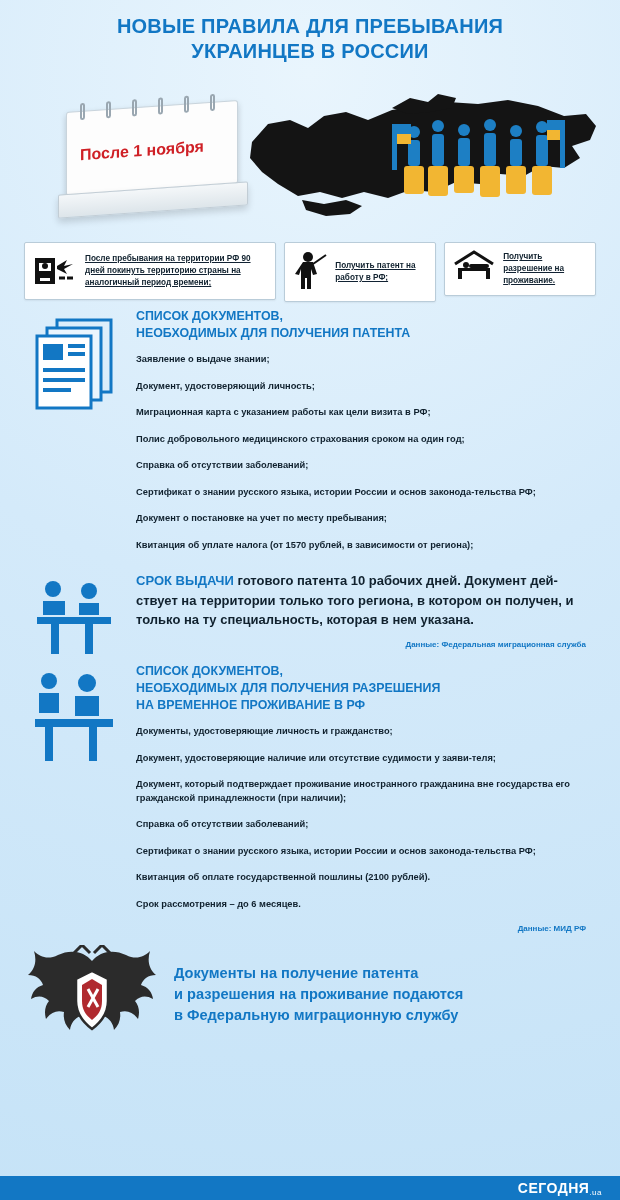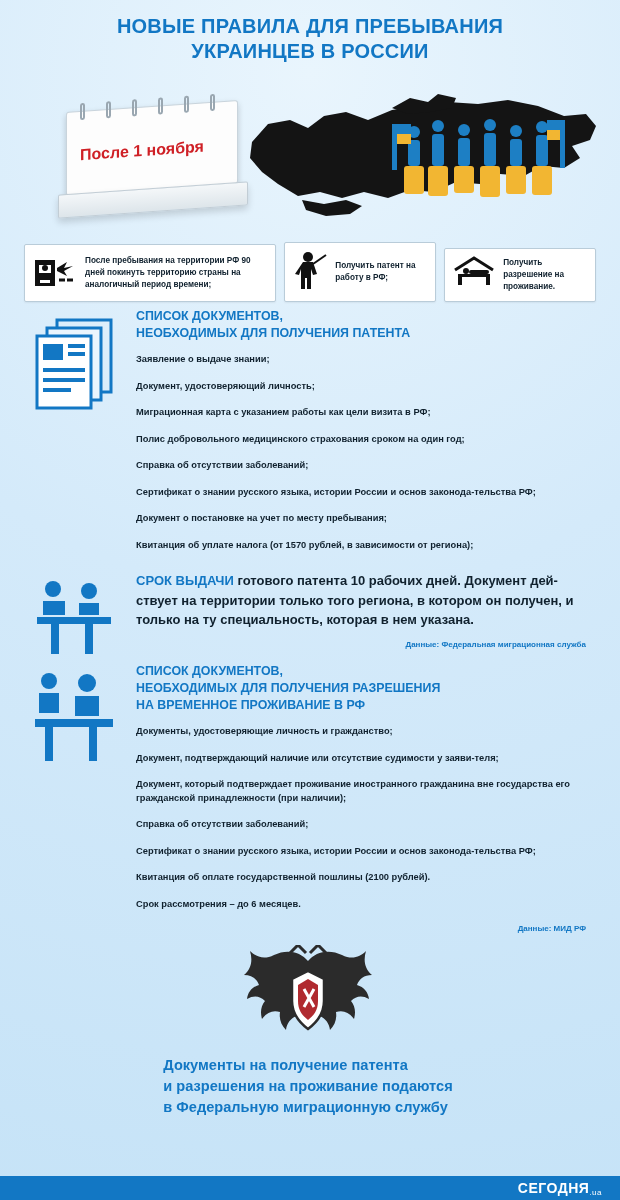--- a/index.html
+++ b/index.html
@@ -101,21 +101,22 @@
   .map-wrap {
     position: absolute;
     right: 18px; top: 6px;
     width: 360px; height: 150px;
   }
   
   .rules {
     display: flex;
     gap: 8px;
     padding: 4px 24px 0 24px;
-    align-items: flex-end;
+    align-items: flex-start;
+    text-decoration: underline;
   }
   .rule-box {
     background: #ffffff;
     border: 1px solid #b9ccd9;
     border-radius: 2px;
     padding: 7px 8px;
     display: flex;
     align-items: center;
     gap: 8px;
     box-shadow: 0 1px 2px rgba(0,0,0,0.06);
@@ -176,21 +177,20 @@
     margin-top: 10px;
     padding-right: 4px;
   }
   
   .footer {
     display: flex;
     align-items: center;
     gap: 12px;
     padding: 6px 26px 0 22px;
     margin-top: 6px;
-    flex-direction: column;
   }
   .footer-text {
     color: #1277c4;
     font-weight: bold;
     font-size: 14.6px;
     line-height: 1.42;
   }
   .brandbar {
     position: absolute;
     left: 0; bottom: 0;
@@ -392,21 +392,21 @@
         <rect x="58" y="58" width="8" height="34" fill="#1277c4"></rect>
       </svg>
     </div>
     <div class="sec-body">
       <div class="sec-title">
         <span>СПИСОК ДОКУМЕНТОВ,</span><br>
         <span>НЕОБХОДИМЫХ ДЛЯ ПОЛУЧЕНИЯ РАЗРЕШЕНИЯ</span><br>
         <span>НА ВРЕМЕННОЕ ПРОЖИВАНИЕ В РФ</span>
       </div>
       <div class="bullet">Документы, удостоверяющие личность и гражданство;</div>
-      <div class="bullet">Документ, подтверждающий наличие или отсутствие судимости у заяви-теля;</div>
+      <div class="bullet">Документ, удостоверяющие наличие или отсутствие судимости у заяви-теля;</div>
       <div class="bullet">Документ, который подтверждает проживание иностранного гражданина вне государства его гражданской принадлежности (при наличии);</div>
       <div class="bullet">Справка об отсутствии заболеваний;</div>
       <div class="bullet">Сертификат о знании русского языка, истории России и основ законода-тельства РФ;</div>
       <div class="bullet">Квитанция об оплате государственной пошлины (2100 рублей).</div>
       <div class="bullet">Срок рассмотрения – до 6 месяцев.</div>
       <div class="source">Данные: МИД РФ</div>
     </div>
   </div>
 
   <div class="footer">

